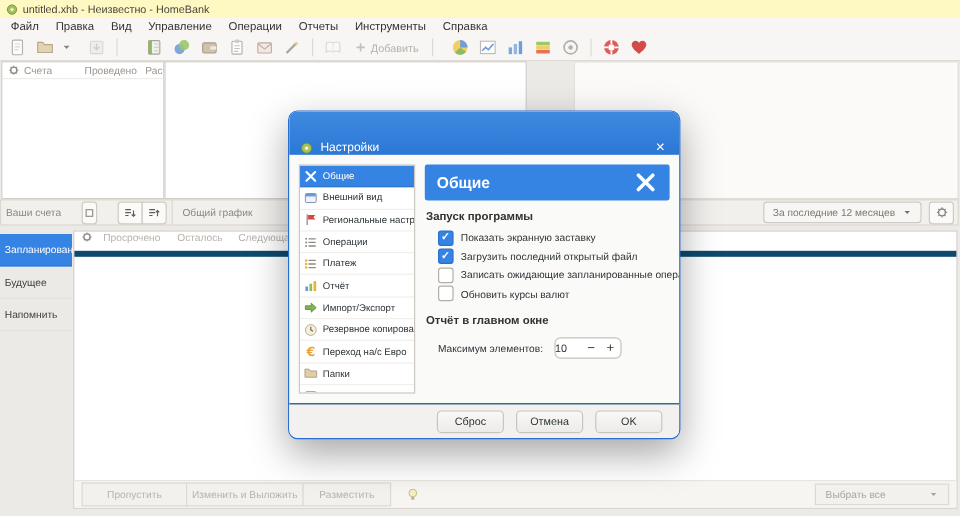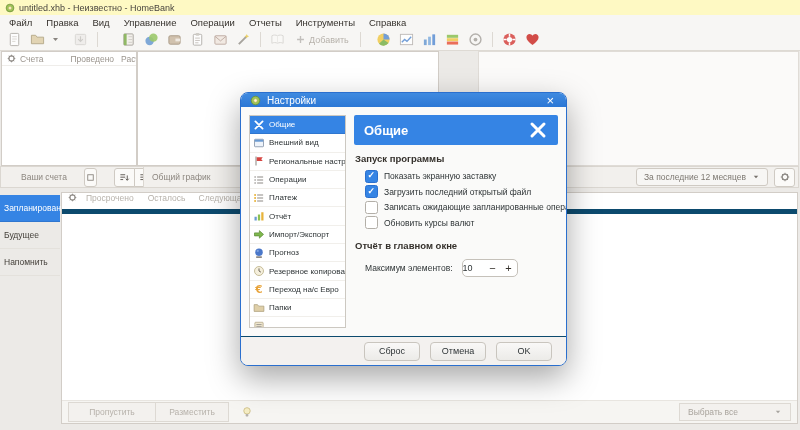--- a/index.html
+++ b/index.html
@@ -30,21 +30,21 @@
   .accounts-panel{position:absolute;left:1px;top:51px;width:134px;height:113px;background:#fff;
                   border:1px solid #d2cdc7;overflow:hidden}
   .acc-header{display:flex;align-items:center;height:13px;border-bottom:1px solid #efedea;
               color:#9b958e;font-size:8.5px;white-space:nowrap}
   .acc-header .icn{width:9px;height:9px;margin-left:5px}
   .center-panel{position:absolute;left:137px;top:51px;width:300px;height:113px;background:#fff;border:1px solid #d2cdc7}
   .right-panel{position:absolute;left:478px;top:51px;width:319px;height:113px;background:#fbfaf9;border:1px solid #e0dcd7}
 
   
   .ya-cell{position:absolute;left:0;top:166px;width:155px;height:22px;background:#f2f0ed;
-           border:1px solid #dbd7d1;display:flex;align-items:center;gap:17px;padding:0 3px 0 20px;box-sizing:border-box}
+           border:1px solid #dbd7d1;display:flex;align-items:center;gap:17px;padding:0 3px 0 4px;box-sizing:border-box}
   .ya-label{flex:1;font-size:8.5px;color:#8c867f;white-space:nowrap}
   .chart-cell{position:absolute;left:143px;top:166px;right:1px;height:22px;background:#f2f0ed;
               border:1px solid #dbd7d1;display:flex;align-items:center;padding:0 3px 0 8px;gap:6px;box-sizing:border-box}
   .chart-label{flex:1;font-size:8.5px;color:#8c867f}
   .pbtn{width:19px;height:17px;border:1px solid #cfcac3;border-radius:3px;background:#fbfaf8;
         display:flex;align-items:center;justify-content:center}
   .pbtn svg{width:11px;height:11px}
   .pair{display:flex}
   .pair .pbtn:first-child{border-radius:3px 0 0 3px}
   .pair .pbtn:last-child{border-radius:0 3px 3px 0;margin-left:-1px}
@@ -71,22 +71,22 @@
   .bulb svg{width:12px;height:12px}
   .select-all{margin-left:auto;margin-right:4px;width:112px;height:18px;border:1px solid #ddd9d3;
               background:#f3f1ee;color:#a9a49d;font-size:8.5px;display:flex;align-items:center;
               padding:0 8px;justify-content:space-between;box-sizing:border-box}
   .select-all svg{width:8px;height:8px;opacity:.6}
 
   
   .dialog{position:absolute;left:240px;top:92px;width:325px;height:272px;z-index:20;
           border-radius:8px;overflow:hidden;border:1px solid #2a6fce;background:#fafaf9;
           box-shadow:0 12px 32px rgba(0,0,0,.35);display:flex;flex-direction:column}
-  .dlg-title{height:14px;flex:none;background:linear-gradient(#3f8ae0,#2b77d5);display:flex;
-             align-items:center;gap:6px;padding:0 9px;color:#fff;font-size:10px}
+  .dlg-title{height:36px;flex:none;background:linear-gradient(#3f8ae0,#2b77d5);display:flex;
+             align-items:flex-end;gap:6px;padding:0 9px;color:#fff;font-size:10px}
   .dlg-title .icn{width:11px;height:11px}
   .dlg-close{margin-left:auto;font-size:13px;line-height:1;color:#fff;padding:0 3px}
   .dlg-body{flex:1;display:flex;gap:8px;padding:8px;overflow:hidden}
   .dlg-sidebar{width:95px;flex:none;background:#fff;border:1px solid #ccc8c1;align-self:stretch;overflow:hidden}
   .side-item{height:17.3px;display:flex;align-items:center;gap:4px;padding:0 3px;font-size:8px;
              color:#2e3436;border-bottom:1px solid #f1efeb;white-space:nowrap;overflow:hidden}
   .side-item.selected{background:#3584e4;color:#fff;border-color:#2f76cf}
   .side-item .icn{width:12px;height:12px}
   .dlg-content{flex:1;display:flex;flex-direction:column;min-width:0}
   .banner{height:30px;flex:none;background:#3584e4;color:#fff;display:flex;align-items:center;
@@ -459,20 +459,21 @@
       <svg class="icn">
           <use href="#i-gear"></use>
         </svg>
       <span class="sc0">Просрочено</span>
       <span class="sc1">Осталось</span>
       <span class="sc2">Следующая дата</span>
       <span class="sc3">Pay./Number</span>
     </div>
     <div class="sched-footer">
       <span class="fbtn" style="width:86px">Пропустить</span>
+      <span class="fbtn" style="width:96px">Изменить и Выложить</span>
       <span class="fbtn" style="width:72px">Разместить</span>
       <span class="bulb">
           <svg>
             <use href="#i-bulb"></use>
           </svg>
         </span>
       <span class="select-all">
         <span>Выбрать все</span>
         <svg>
             <use href="#i-caret"></use>
@@ -550,28 +551,20 @@
 
         <div class="side-item">
           <span class="side-icon">
             <svg class="icn" viewBox="0 0 16 16">
               <use href="#i-import"></use>
             </svg>
           </span>
           <span>Импорт/Экспорт</span>
         </div>
 
-        <div class="side-item">
-          <span class="side-icon">
-            <svg class="icn" viewBox="0 0 16 16">
-              <use href="#i-forecast"></use>
-            </svg>
-          </span>
-          <span>Прогноз</span>
-        </div>
 
         <div class="side-item">
           <span class="side-icon">
             <svg class="icn" viewBox="0 0 16 16">
               <use href="#i-backup"></use>
             </svg>
           </span>
           <span>Резервное копирование</span>
         </div>
 

